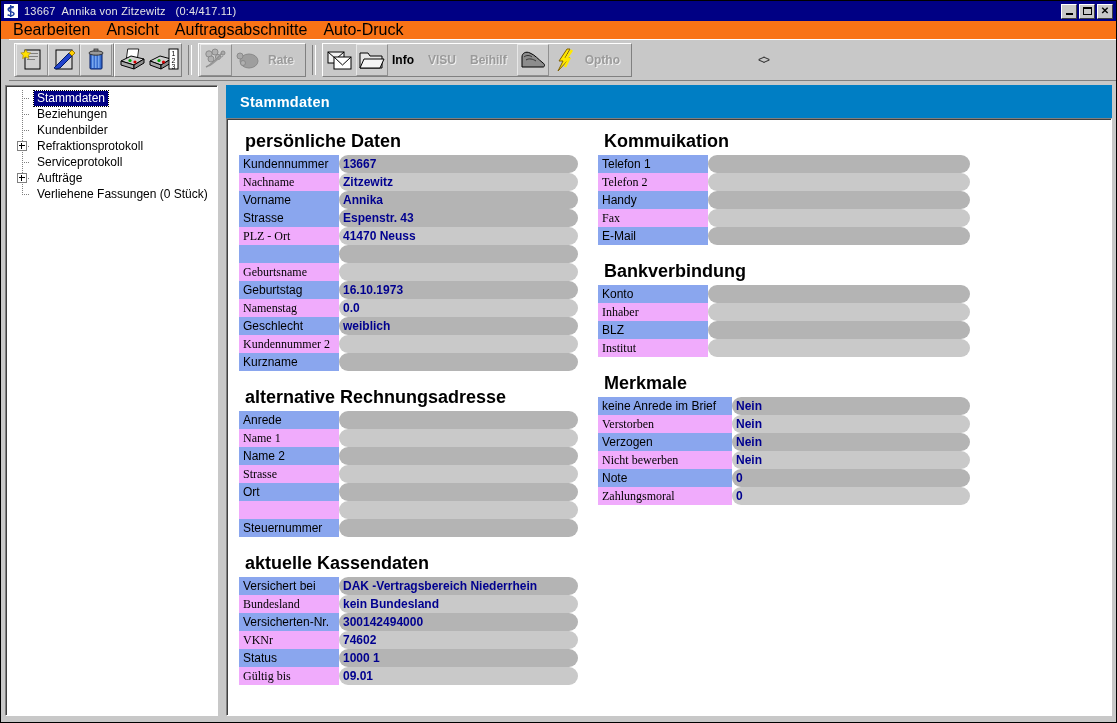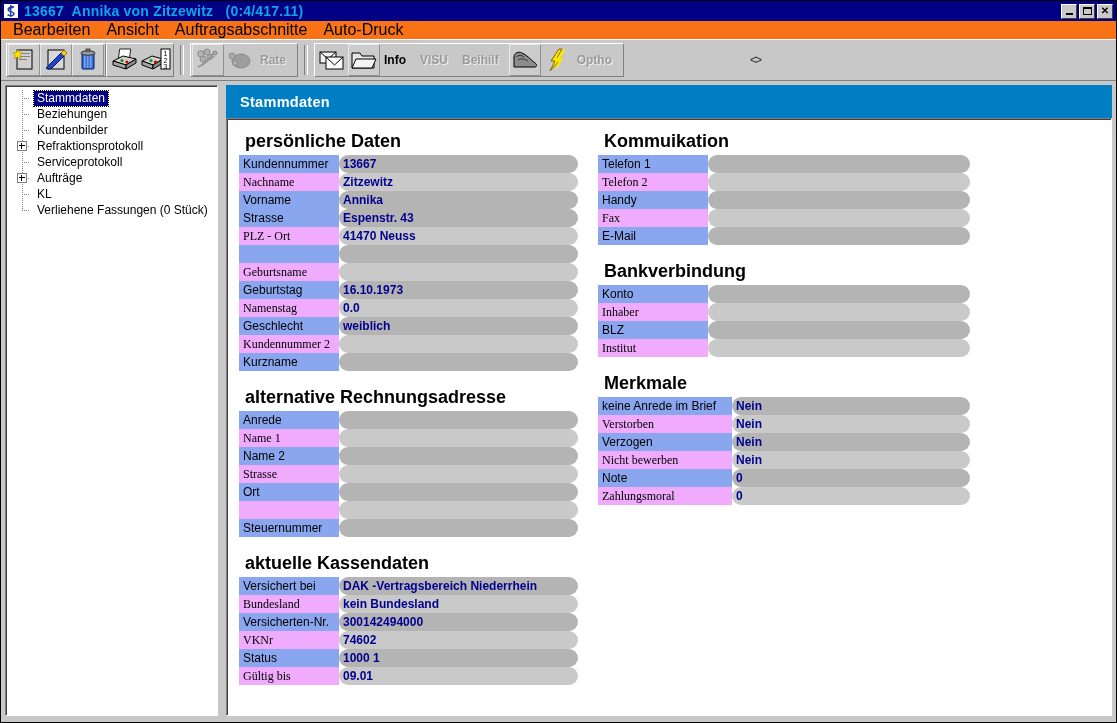--- a/index.html
+++ b/index.html
@@ -33,23 +33,23 @@
     width: 16px; height: 16px;
     background: #ffffff;
     border: 1px solid #000084;
     box-sizing: border-box;
     display: flex; align-items: center; justify-content: center;
     margin-right: 5px;
     flex: 0 0 auto;
   }
   .title-icon svg { display:block; }
   .titlebar-text {
-    color: #0ea5e9;
-    font-size: 14px;
-    font-weight: bold;
+    color: #e5e5e5;
+    font-size: 11px;
+    font-weight: normal;
     white-space: pre;
     letter-spacing: 0.2px;
     flex: 1 1 auto;
   }
   .wincontrols { display: flex; gap: 2px; margin-right: 2px; flex:0 0 auto;}
   .wbtn {
     width: 16px; height: 15px;
     background: #c8c8c8;
     border: 1px solid #ffffff;
     border-right-color: #404040;
@@ -79,20 +79,21 @@
   
   .toolbar {
     height: 42px;
     background: #c8c8c8;
     border-top: 1px solid #ffffff;
     border-bottom: 1px solid #808080;
     display: flex; align-items: center;
     padding-left: 5px;
     flex: 0 0 auto;
     box-sizing: border-box;
+    margin-left: 8px;
   }
   .tb-group { display:flex; align-items:center; border:1px solid #808080; border-top-color:#ffffff; border-left-color:#ffffff; padding:1px; height:34px; box-sizing:border-box;}
   .tb-btn {
     width: 32px; height: 32px;
     display:flex; align-items:center; justify-content:center;
     box-sizing: border-box;
     position: relative;
   }
   .tb-btn.raised { border:1px solid #e8e8e8; border-right-color:#909090; border-bottom-color:#909090; background:#cccccc; }
   .tb-label { font-size:12px; font-weight:bold; color:#000; padding:0 10px 0 4px; }
@@ -426,27 +427,20 @@
             <span class="tlabel">Serviceprotokoll</span>
           </div>
           <div class="tnode">
             <div class="connector">
               <span class="vline"></span>
               <span class="hline"></span>
               <span class="plusbox"></span>
             </div>
             <span class="tlabel">Aufträge</span>
           </div>
-          <div class="tnode">
-            <div class="connector">
-              <span class="vline"></span>
-              <span class="hline"></span>
-            </div>
-            <span class="tlabel">KL</span>
-          </div>
           <div class="tnode last">
             <div class="connector">
               <span class="vline"></span>
               <span class="hline"></span>
             </div>
             <span class="tlabel">Verliehene Fassungen (0 Stück)</span>
           </div>
         </div>
     </div>
 

